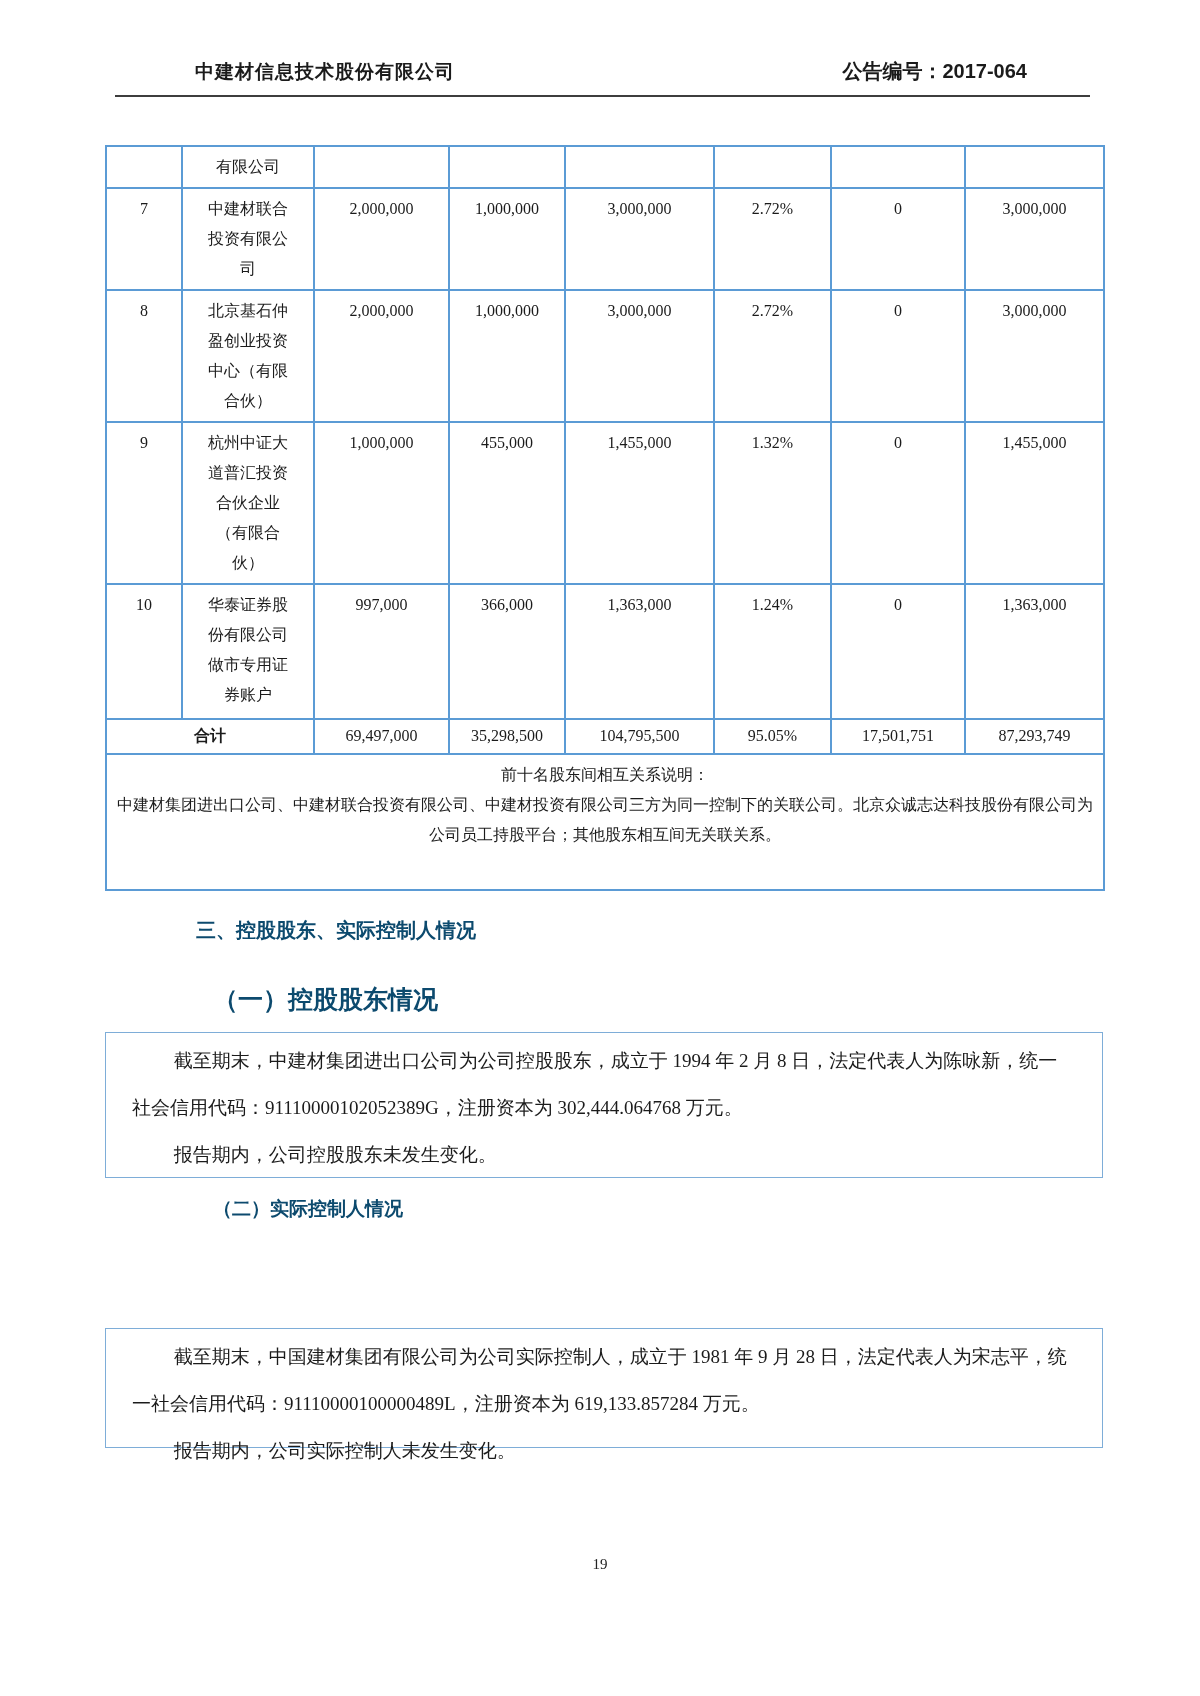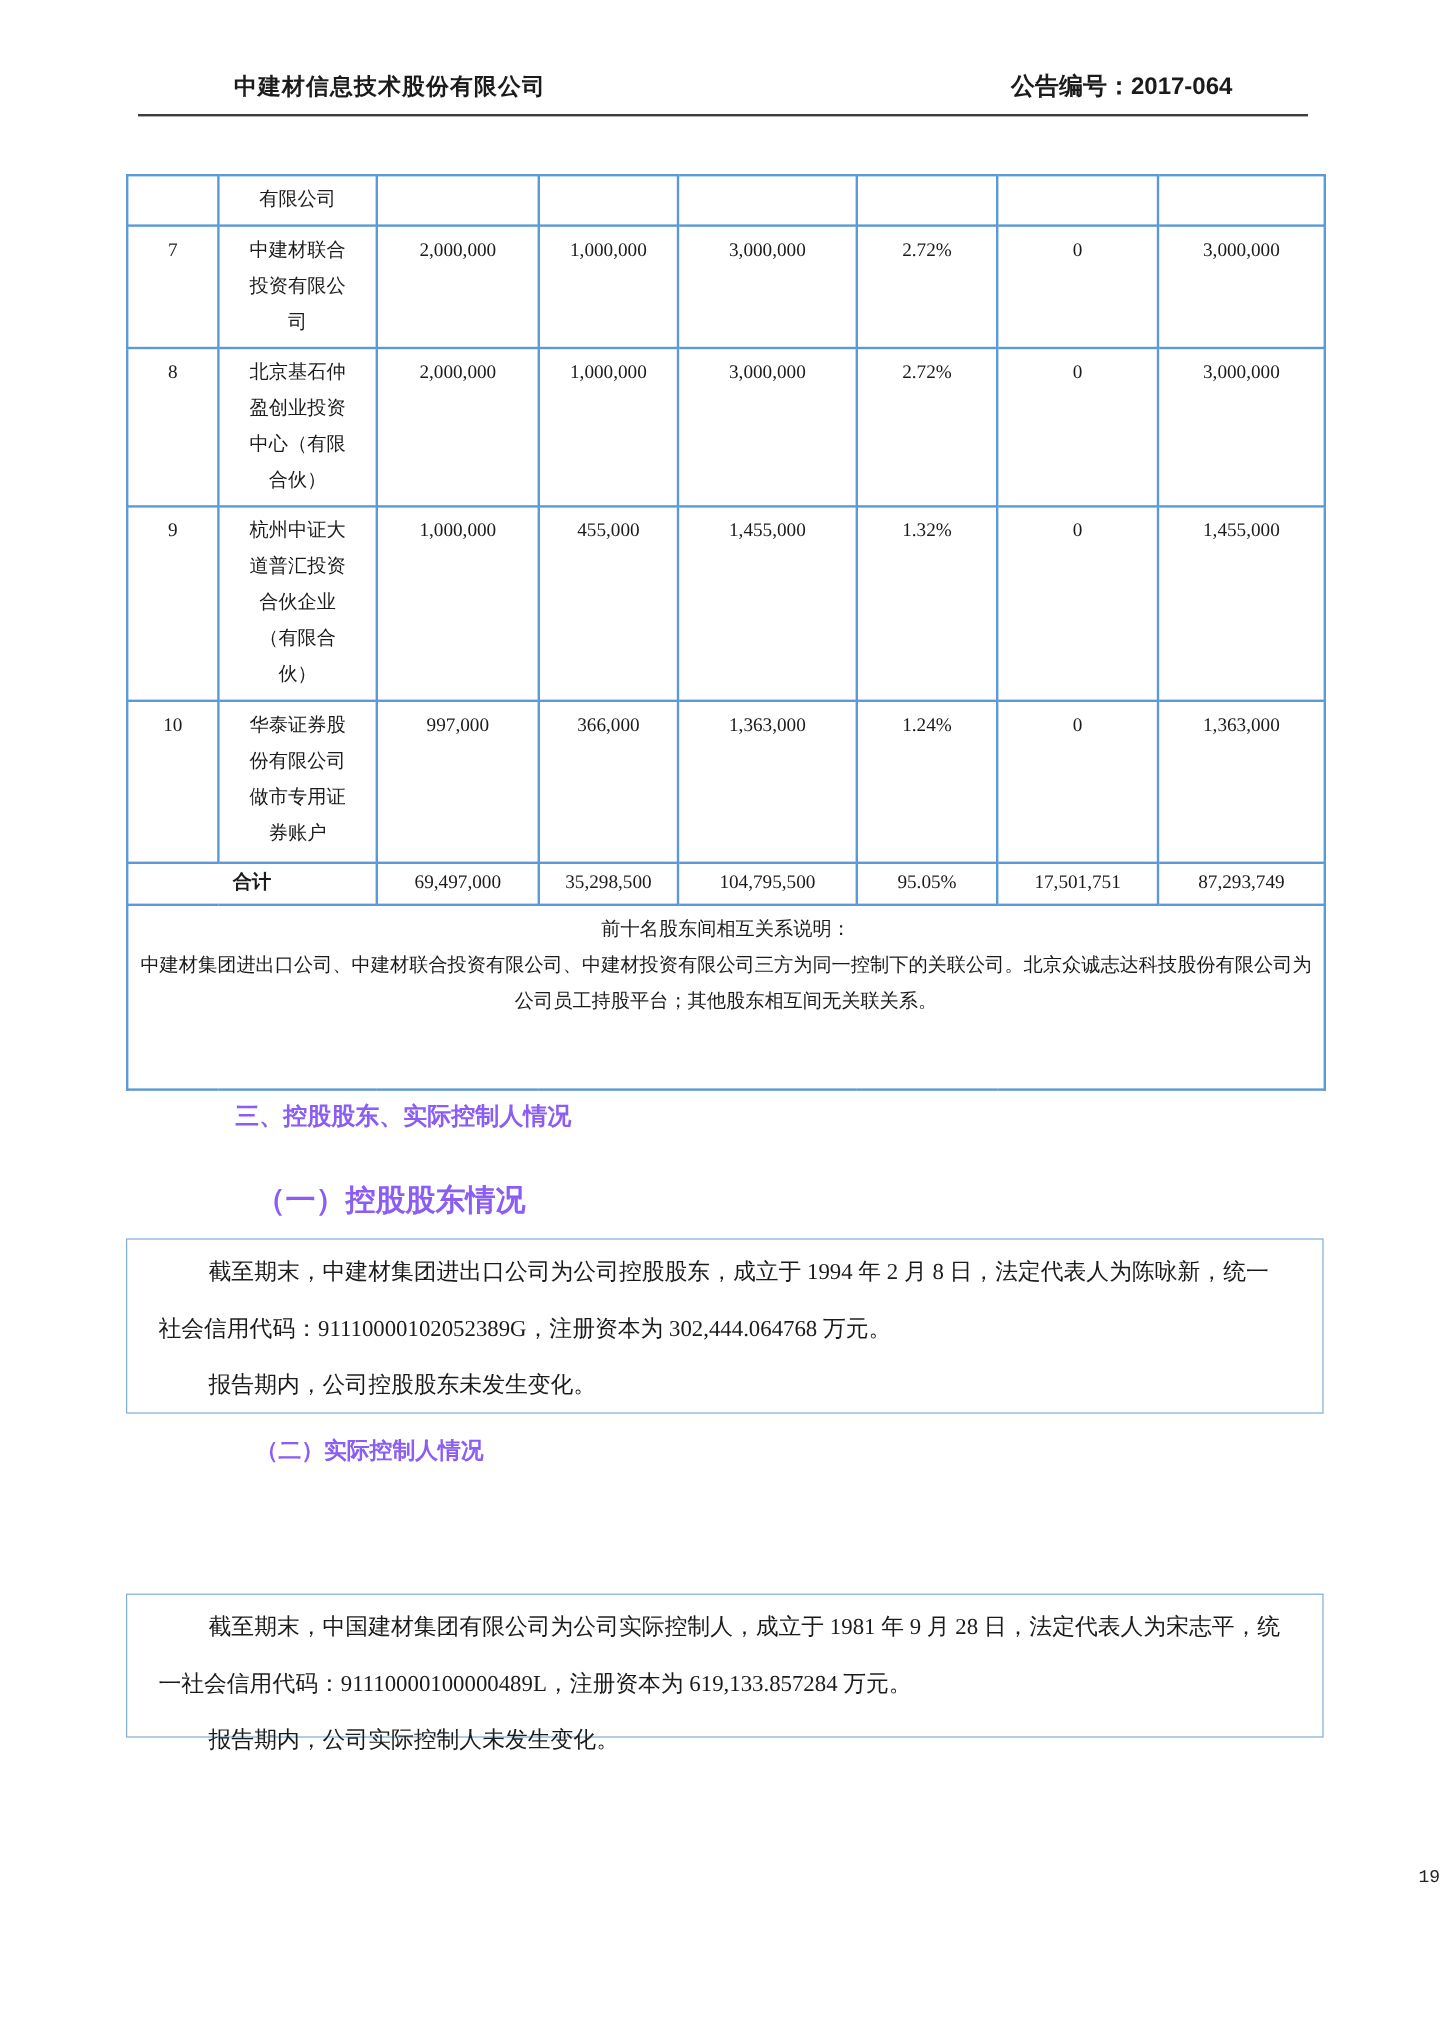--- a/index.html
+++ b/index.html
@@ -63,21 +63,21 @@
     text-align: left;
     padding: 10px 14px;
     line-height: 45px;
     font-size: 16px;
   }
   
   .h-sec {
     position: absolute;
     font-family: "Liberation Sans", "DejaVu Sans", sans-serif;
     font-weight: 700;
-    color: #8b5cf6;
+    color: #0c4a6e;
   }
   #sec3      { left: 196px; top: 917px;  font-size: 20px; }
   #sec3-1    { left: 213px; top: 983px;  font-size: 25px; }
   #sec3-2    { left: 213px; top: 1196px; font-size: 19px; }
   
   .info-box {
     position: absolute;
     left: 105px;
     width: 998px;
     border: 1px solid #7eadd8;
@@ -88,22 +88,22 @@
   }
   #box1 { top: 1032px; height: 146px; }
   #box2 { top: 1328px; height: 120px; }
   .info-box .p-indent { text-indent: 2.2em; }
   
   .page-number {
     position: absolute;
     top: 1556px;
     left: 0;
     width: 100%;
-    text-align: right;
-    font-family: Liberation Mono, monospace;
+    text-align: center;
+    font-family: Liberation Serif, serif;
     font-size: 15px;
     color: #222;
   }
 </style>
 </head>
 <body>
 
 <div class="page">
 
   <div class="header">
@@ -189,21 +189,21 @@
       </tr>
       <tr class="total-row" style="height:35px">
         <td colspan="2" style="font-weight:600">合计</td>
         <td>69,497,000</td>
         <td>35,298,500</td>
         <td>104,795,500</td>
         <td>95.05%</td>
         <td>17,501,751</td>
         <td>87,293,749</td>
       </tr>
-      <tr style="height:154px">
+      <tr style="height:136px">
         <td class="note-cell" colspan="8">
           <div>前十名股东间相互关系说明：</div>
           <div>中建材集团进出口公司、中建材联合投资有限公司、中建材投资有限公司三方为同一控制下的关联公司。北京众诚志达科技股份有限公司为公司员工持股平台；其他股东相互间无关联关系。</div>
         </td>
       </tr>
     </tbody>
   </table>
 
   <div id="sec3" class="h-sec">三、控股股东、实际控制人情况</div>
   <div id="sec3-1" class="h-sec">（一）控股股东情况</div>

